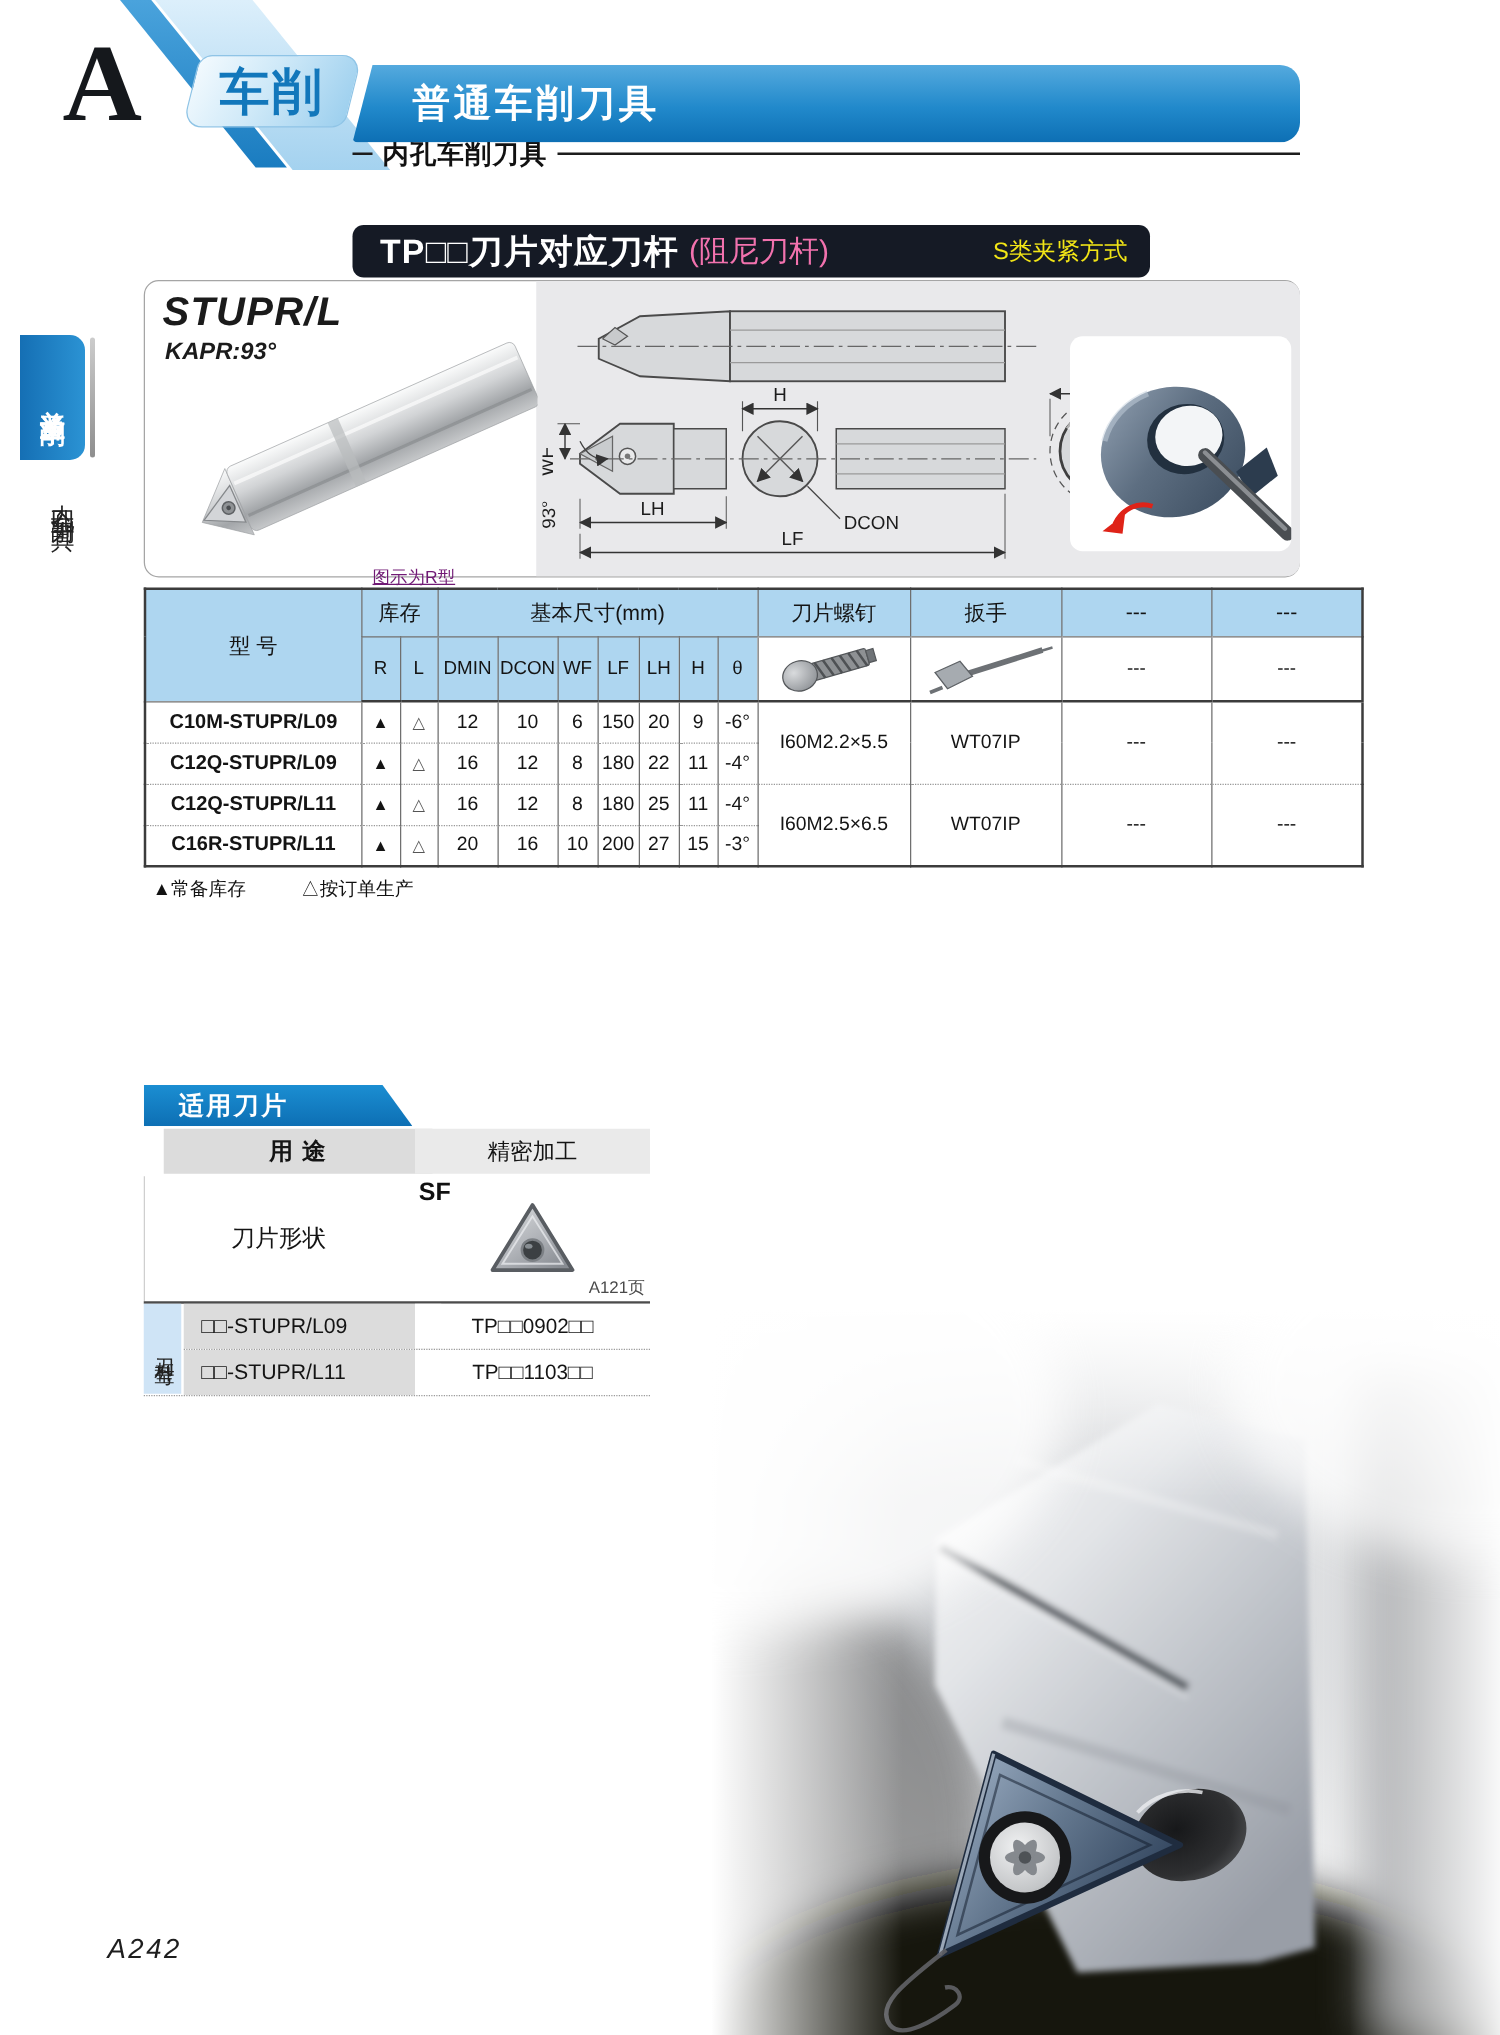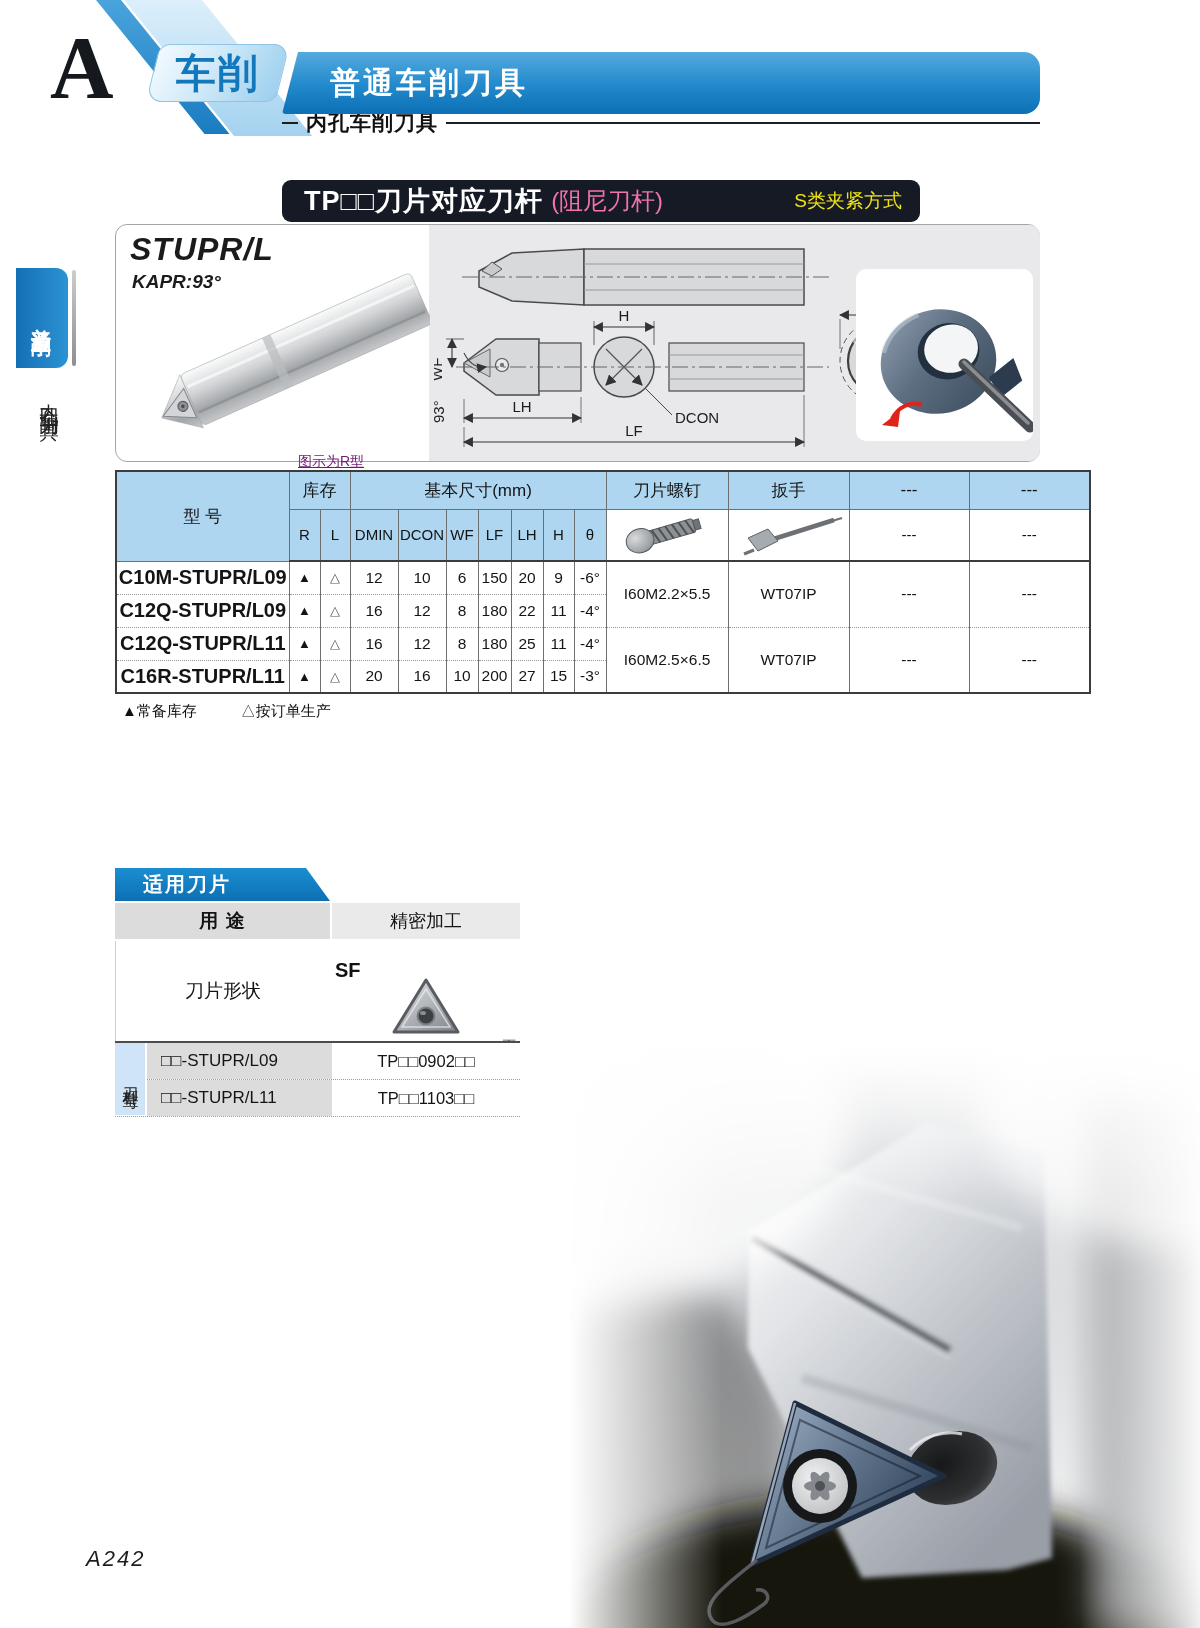--- a/index.html
+++ b/index.html
@@ -73,40 +73,40 @@
                 border-collapse:collapse; table-layout:fixed; border:2px solid #3c3c3c; }
   #spec-table th, #spec-table td { border-left:1px solid #6f6f6f; text-align:center;
                 vertical-align:middle; padding:0; font-weight:normal; color:#141414; }
   #spec-table tr.h1 th { height:38px; background:#aed6f0; font-size:17px; border-bottom:1px solid #6f6f6f; }
   #spec-table tr.h2 th { height:52px; font-size:15px; border-bottom:2px solid #3c3c3c; }
   #spec-table tr.h2 th.blue { background:#aed6f0; }
   #spec-table tr.h2 th.img-cell { background:#fff; }
   #spec-table th.model-h { background:#aed6f0; font-size:18px; }
   #spec-table tbody td { height:33px; font-size:15.5px; border-bottom:1px dotted #979797; background:#fff; }
   #spec-table tbody tr:last-child td { border-bottom:none; }
-  #spec-table td.model { font-weight:bold; font-size:20px; }
+  #spec-table td.model { font-weight:bold; font-size:16px; }
   #spec-table td.tri { font-size:13px; }
   #spec-table td.tri-l { color:#555; }
   .footnote { left:122px; top:702px; font-size:15px; color:#111; }
   .footnote span { margin-right:44px; }
 
   
   .it-wrap { left:115px; top:868px; width:405px; height:250px; }
   .it-banner { position:absolute; left:0; top:0; width:215px; height:33px;
                background:linear-gradient(180deg,#1b8ed2,#0d6fb4);
                clip-path:polygon(0 0, calc(100% - 24px) 0, 100% 100%, 0 100%);
                display:flex; align-items:center; }
   .it-banner span { color:#fff; font-size:20px; font-weight:bold; letter-spacing:2px; padding-left:28px; }
   .it-cell { position:absolute; display:flex; align-items:center; justify-content:center; }
-  .it-h-usage { left:0; top:35px; width:215px; height:36px; background:#dcdcdc;
+  .it-h-usage { left:16px; top:35px; width:215px; height:36px; background:#dcdcdc;
                 font-size:19px; font-weight:bold; letter-spacing:1px; }
   .it-h-fin { left:217px; top:35px; width:188px; height:36px; background:#eaeaea; font-size:18px; }
   .it-shape-l { left:0; top:73px; width:215px; height:100px; background:#fff;
                 font-size:19px; border-left:1px solid #cfcfcf; }
-  .it-shape-r { left:217px; top:89px; width:188px; height:100px; background:#fff; }
+  .it-shape-r { left:217px; top:73px; width:188px; height:100px; background:#fff; }
   .it-sf { position:absolute; left:3px; top:2px; font-size:20px; font-weight:bold; color:#111; }
   .it-ref { position:absolute; right:4px; bottom:2px; font-size:13.5px; color:#4a4a4a; }
   .it-divider { position:absolute; left:0; top:173px; width:405px; height:2px; background:#4c4c4c; }
   .it-label { left:0; top:175px; width:30px; height:72px; background:#cfe4f6; }
   .it-label span { writing-mode:vertical-rl; text-orientation:upright; font-size:16px;
                    color:#222; letter-spacing:2px; }
   .it-row-h { left:32px; width:206px; height:36px; background:#dcdcdc;
               justify-content:flex-start; padding-left:14px; font-size:17px; font-weight:normal; }
   .it-row-v { left:217px; width:188px; height:36px; background:#fff; font-size:16.5px; }
   .it-r1 { top:175px; } .it-r2 { top:212px; }

